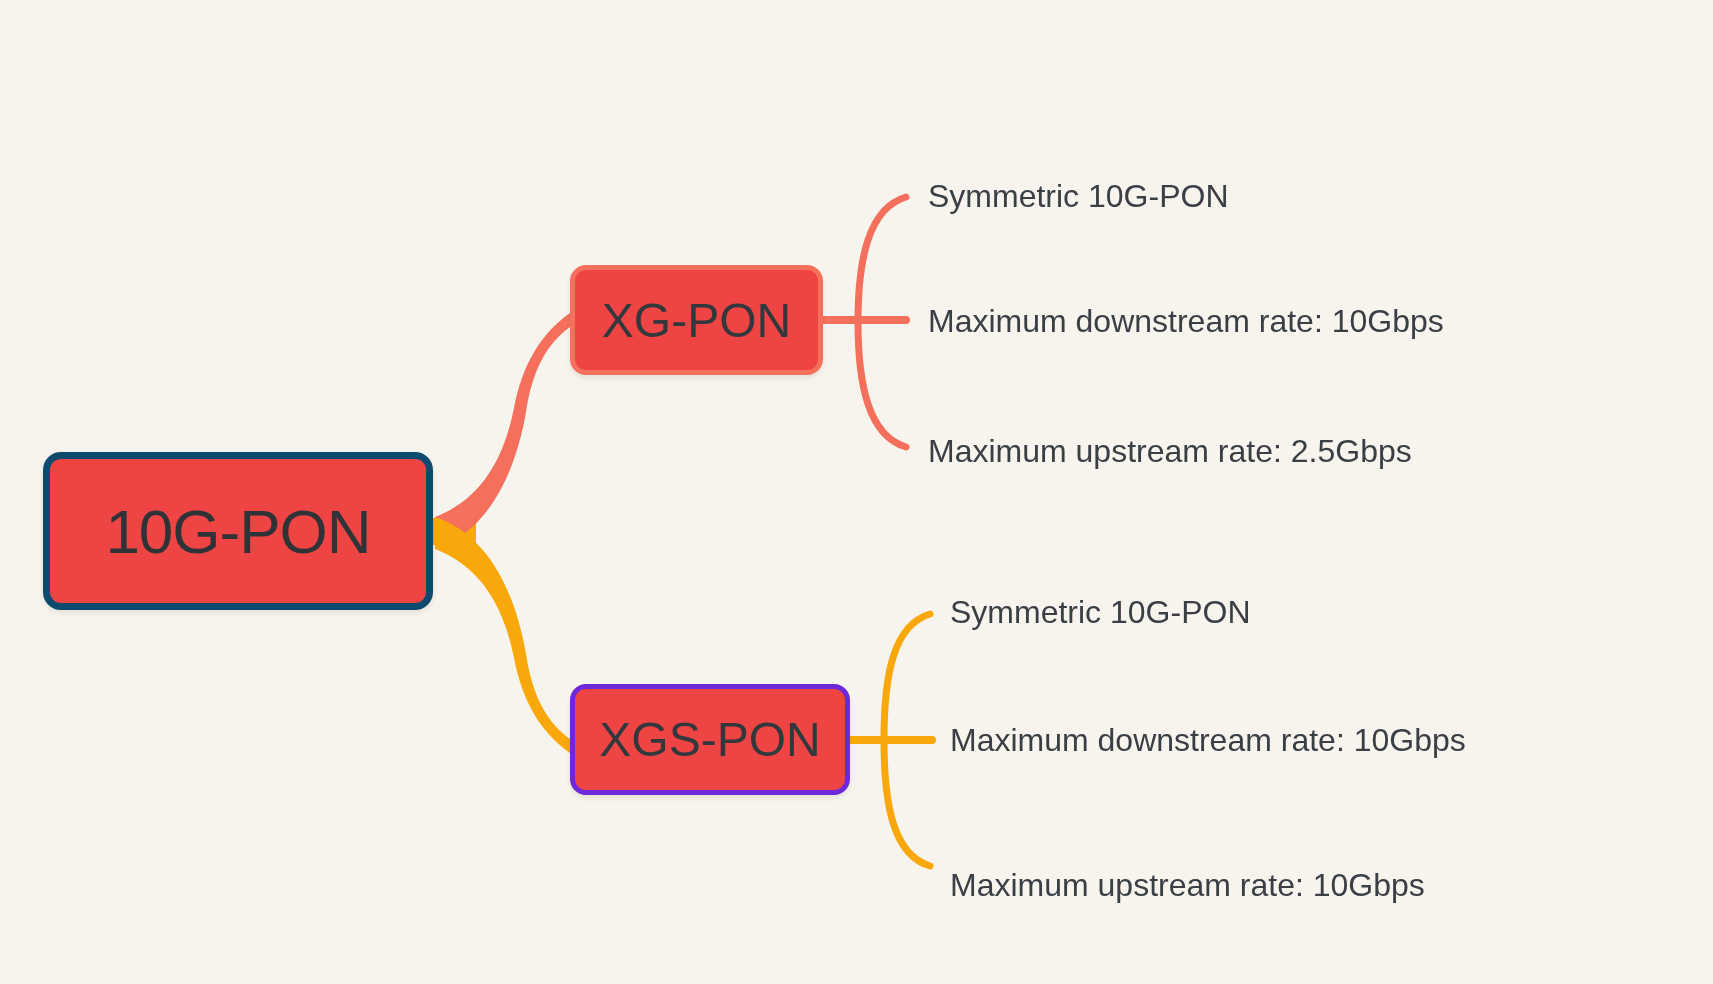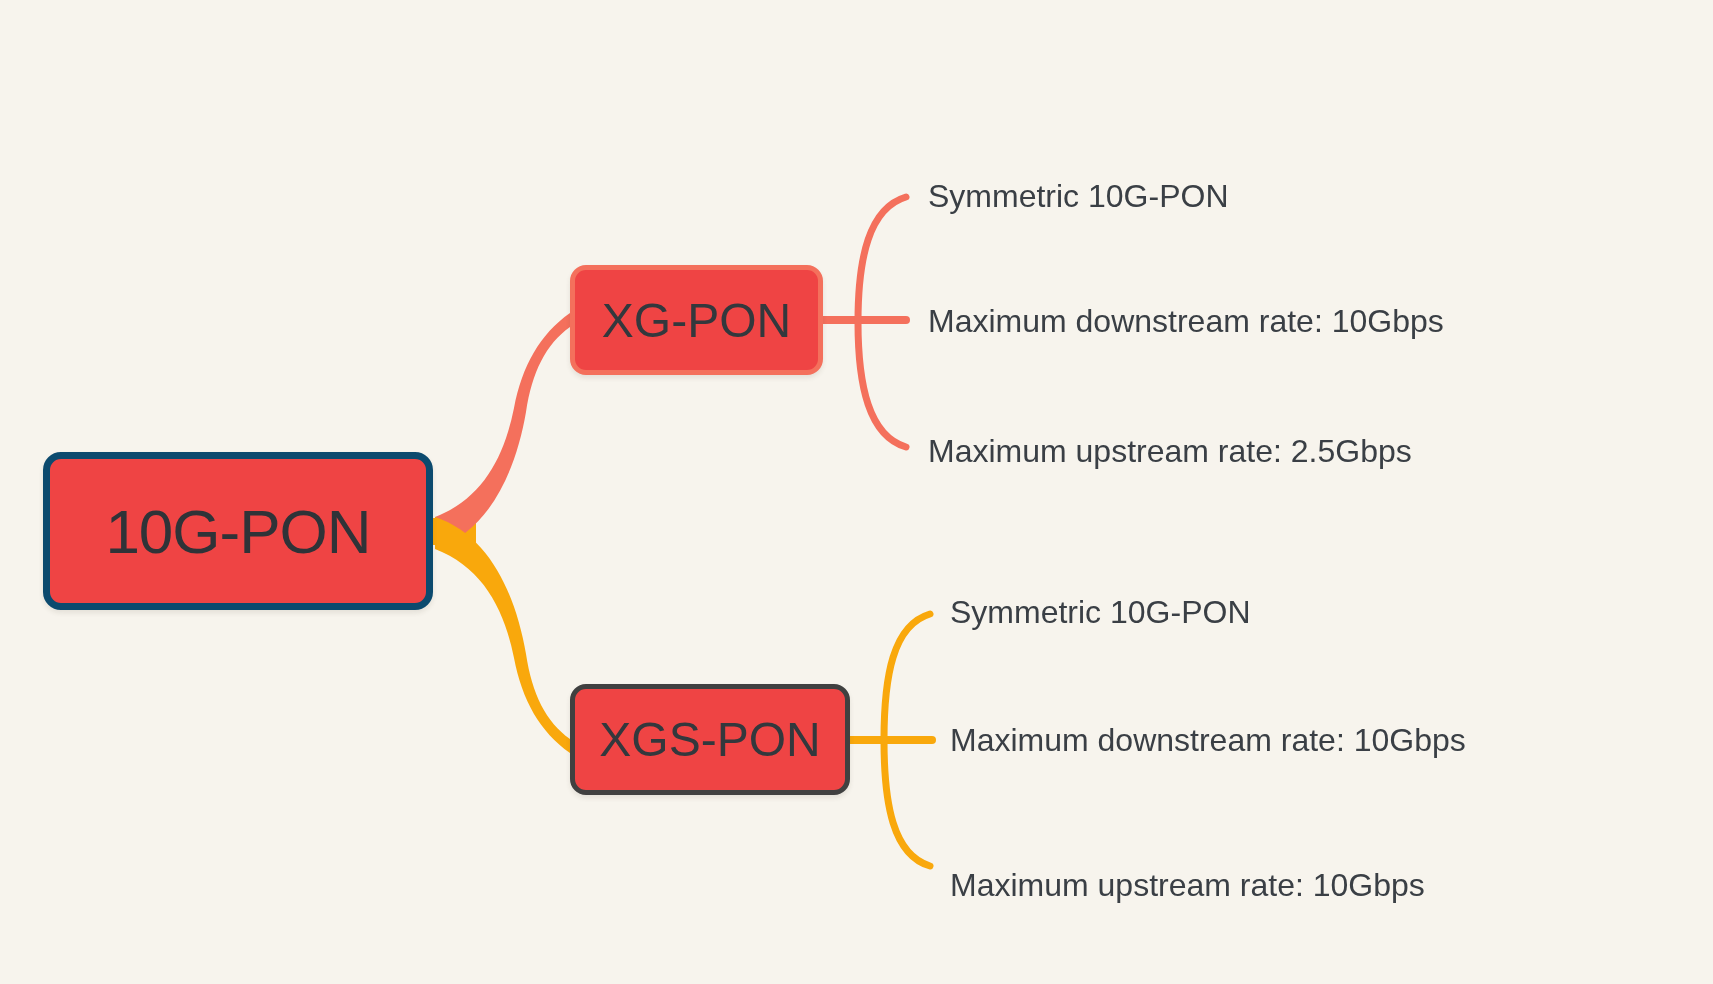--- a/index.html
+++ b/index.html
@@ -47,21 +47,21 @@
     left: 570px; top: 265px;
     width: 253px; height: 110px;
     border: 5px solid #F4705C;
     border-radius: 16px;
     font-size: 48px;
     color: #33383D;
   }
   .xgs-node {
     left: 570px; top: 684px;
     width: 280px; height: 111px;
-    border: 5px solid #404040;
+    border: 5px solid #6d28d9;
     border-radius: 16px;
     font-size: 48px;
     color: #33383D;
   }
   .leaf {
     position: absolute;
     font-size: 32px;
     color: #3A3F45;
     white-space: nowrap;
     transform: translateY(-52%);

